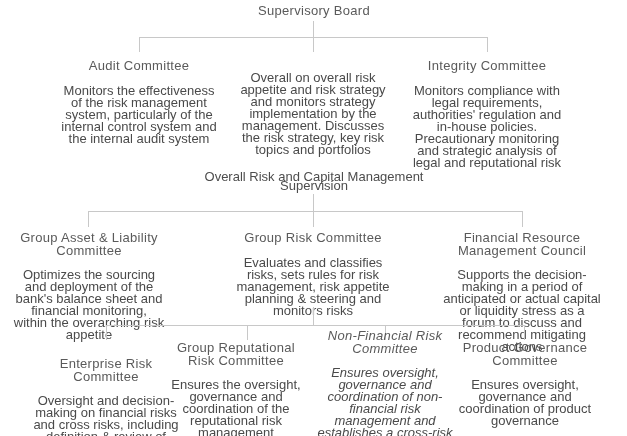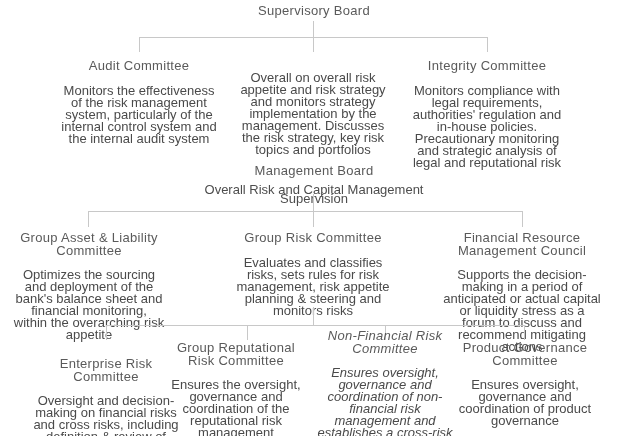--- a/index.html
+++ b/index.html
@@ -76,21 +76,20 @@
   <div class="node" style="left:233px; top:60px; width:160px;">
     <div class="node-desc">Overall on overall risk appetite and risk strategy and monitors strategy implementation by the management. Discusses the risk strategy, key risk topics and portfolios</div>
   </div>
 
   <div class="node" style="left:407px; top:60px; width:160px;">
     <div class="node-title">Integrity Committee</div>
     <div class="node-desc">Monitors compliance with legal requirements, authorities' regulation and in-house policies. Precautionary monitoring and strategic analysis of legal and reputational risk</div>
   </div>
 
   <div class="node" style="left:198px; top:165px; width:232px;">
-    <div class="node-title">Management Board</div>
     <div class="node-subtitle">Overall Risk and Capital Management Supervision</div>
   </div>
 
   <div class="conn-v" style="left:313px; top:194px; height:17px;"></div>
   <div class="conn-h" style="left:88px; top:211px; width:435px;"></div>
   <div class="conn-v" style="left:88px; top:211px; height:16px;"></div>
   <div class="conn-v" style="left:313px; top:211px; height:16px;"></div>
   <div class="conn-v" style="left:522px; top:211px; height:16px;"></div>
 
   <div class="node" style="left:13px; top:232px; width:152px;">

